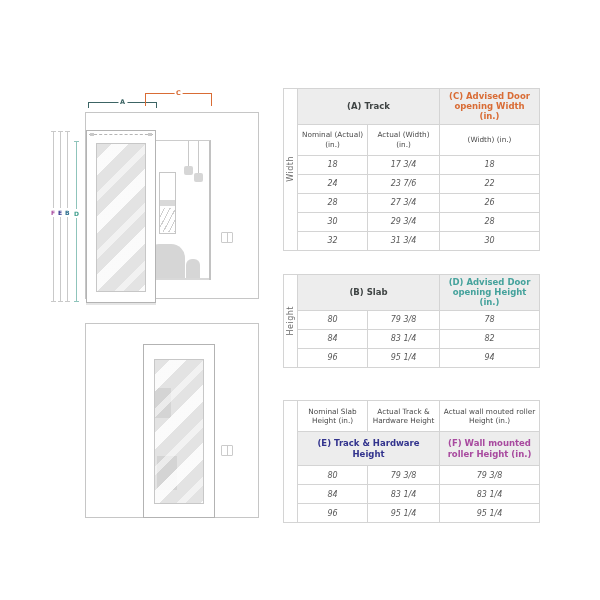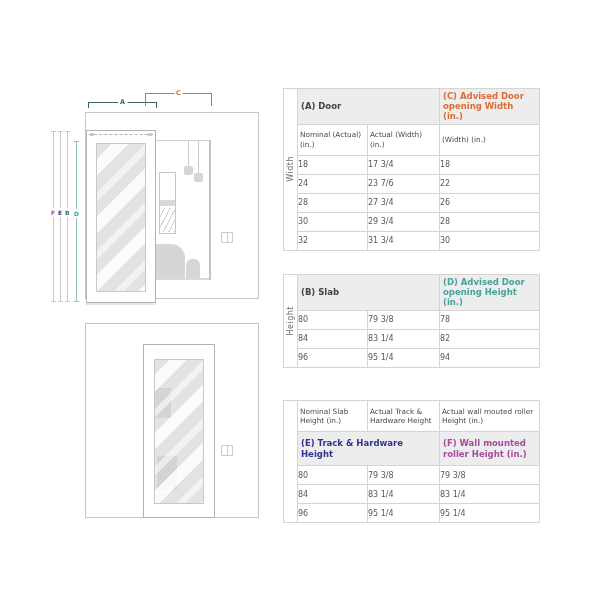--- a/index.html
+++ b/index.html
@@ -42,26 +42,26 @@
   .mlabel{position:absolute;top:77px;left:-2px;background:#fff;font-size:6px;font-weight:bold;
           line-height:7px;padding:1px 0;}
   .lbl-f{color:#a84a9f;} .lbl-e{color:#32338d;} .lbl-b{color:#2d6f8e;} .lbl-d{color:#3d9e8c;}
   .line-d{background:#8fc4bb;} .line-d .tick{background:#8fc4bb;}
 
   
   .tbl-wrap{position:absolute;display:flex;align-items:stretch;}
   .side-cell{width:13px;border:1px solid #d4d4d4;display:flex;align-items:center;justify-content:center;background:#fff;}
   .side-cell span{writing-mode:vertical-rl;transform:rotate(180deg);font-size:8px;color:#6b6b6b;letter-spacing:.5px;}
   table.spec{border-collapse:collapse;table-layout:fixed;background:#fff;margin-left:-1px;}
-  table.spec th,table.spec td{border:1px solid #d4d4d4;text-align:left;vertical-align:middle;overflow:hidden;}
+  table.spec th,table.spec td{border:1px solid #d4d4d4;text-align:center;vertical-align:middle;overflow:hidden;}
   th.group{background:#ededed;font-size:8.5px;font-weight:bold;color:#3f4444;height:29px;padding:2px 3px;line-height:1.2;}
   th.group.c-orange{color:#d96c35;} th.group.c-teal{color:#45a29c;}
   th.group.c-indigo{color:#32338d;} th.group.c-magenta{color:#a84a9f;}
   th.sub{background:#fff;font-weight:normal;font-size:7.3px;color:#4a4a4a;height:28px;line-height:1.3;padding:1px 2px;}
-  td.val{font-size:8px;color:#585858;height:18px;padding:0;}
+  td.val{font-size:8px;color:#585858;height:18px;padding:0;font-style:italic;}
 </style>
 </head>
 <body>
 
 <div class="canvas">
 
   <div>
     <div class="abs wall" style="left:85px;top:112px;width:172px;height:185px;"></div>
 
     <div class="abs opening" style="left:155px;top:140px;width:54px;height:139px;">
@@ -139,21 +139,21 @@
       <span>Width</span>
     </div>
     <table class="spec">
       <colgroup>
           <col style="width:70px">
           <col style="width:72px">
           <col style="width:100px">
         </colgroup>
       <tbody>
           <tr>
-        <th class="group" colspan="2">(A) Door</th>
+        <th class="group" colspan="2">(A) Track</th>
         <th class="group c-orange">(C) Advised Door opening Width (in.)</th>
       </tr>
       <tr>
         <th class="sub">Nominal (Actual) (in.)</th>
         <th class="sub">Actual (Width) (in.)</th>
         <th class="sub">(Width) (in.)</th>
       </tr>
       <tr>
         <td class="val">18</td>
         <td class="val">17 3/4</td>

